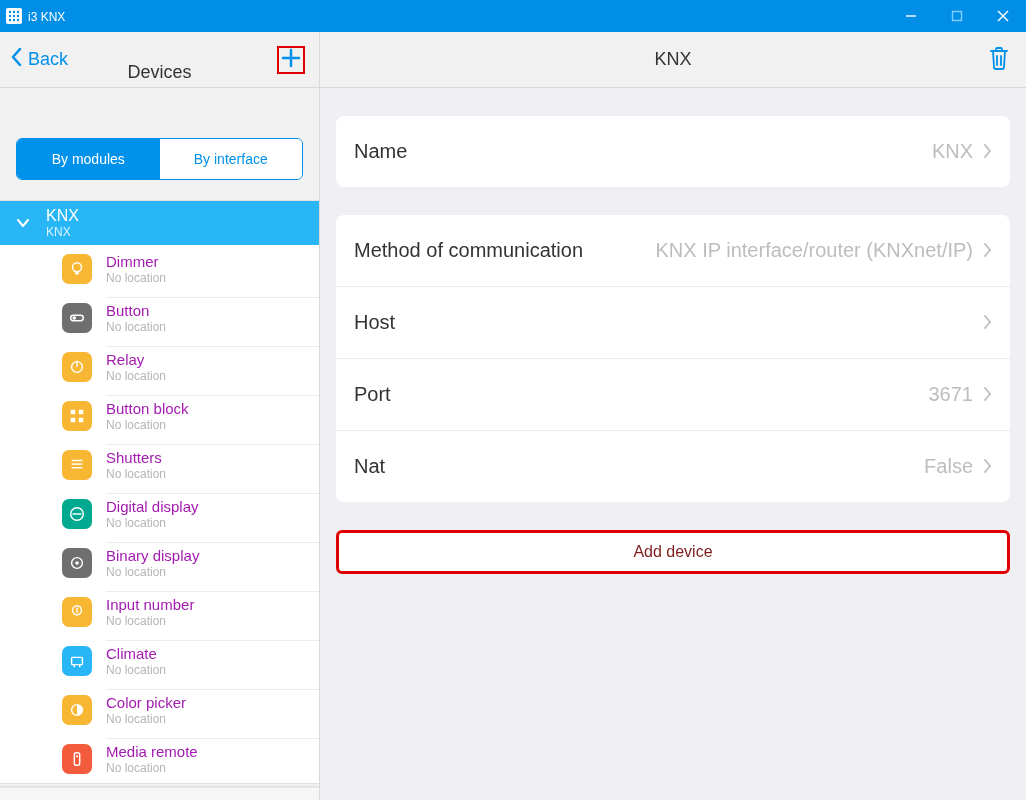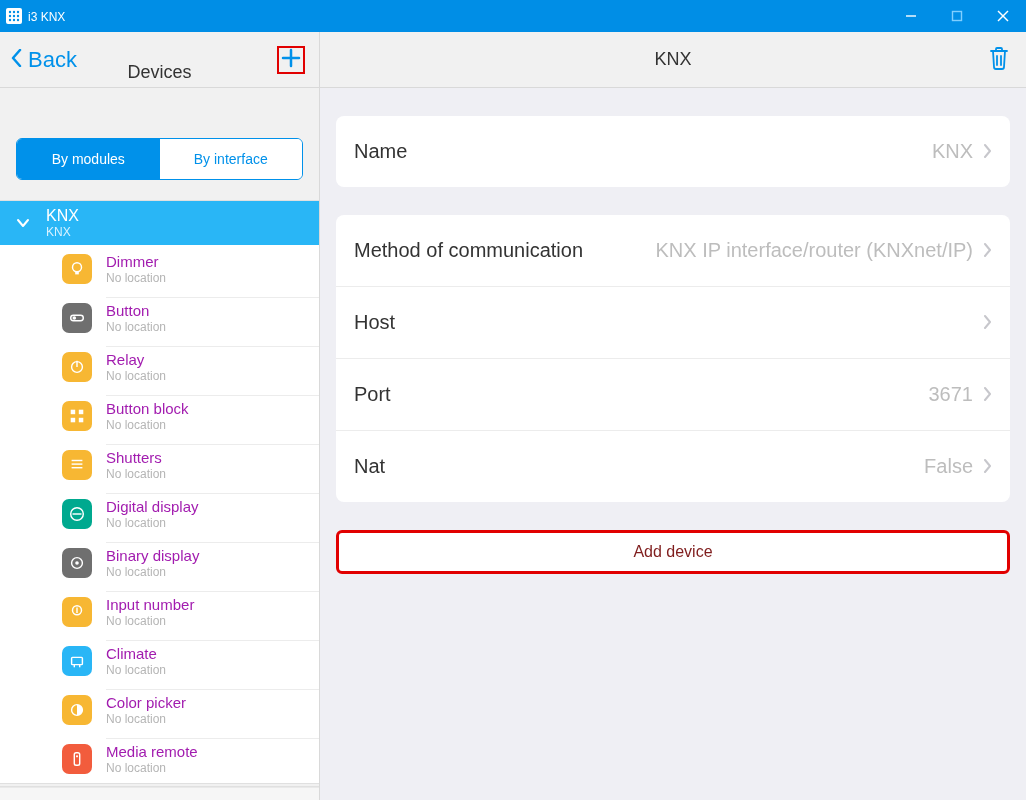--- a/index.html
+++ b/index.html
@@ -10,21 +10,21 @@
   .titlebar-left { display: flex; align-items: flex-end; gap: 6px; padding-left: 6px; }
   .app-icon { width: 16px; height: 16px; display:inline-flex; align-items:center; justify-content:center; }
   .app-icon svg { width:16px; height:16px; }
   .titlebar-controls { display: flex; }
   .titlebar-btn { width: 46px; height: 32px; display:flex; align-items:center; justify-content:center; }
   .titlebar-btn svg { width: 12px; height: 12px; }
 
   
   .header-row { height: 56px; background: #f1f1f1; border-bottom: 1px solid #d9d9d9; display:flex; }
   .header-left { width: 320px; display:flex; align-items:center; position:relative; border-right:1px solid #d9d9d9; }
-  .back-btn { display:flex; align-items:center; gap:4px; color:#0091ea; font-size:22px; padding-left:10px; cursor:pointer; }
+  .back-btn { display:flex; align-items:center; gap:4px; color:#0091ea; font-size:18px; padding-left:10px; cursor:pointer; }
   .back-btn svg { width:14px; height:18px; }
   .devices-title { position:absolute; left:50%; transform:translateX(-50%); font-size:18px; color:#333;margin-top:26px; }
   .add-btn { position:absolute; right:14px; width:28px; height:28px; display:flex; align-items:center; justify-content:center; border:2px solid #e10000; cursor:pointer; }
   .add-btn svg { width:22px; height:22px; }
   .header-right { flex:1; display:flex; align-items:center; position:relative; }
   .header-right-title { position:absolute; left:50%; transform:translateX(-50%); font-size:18px; color:#333; }
   .trash-btn { position:absolute; right:16px; cursor:pointer; }
   .trash-btn svg { width:22px; height:26px; }
 
   

